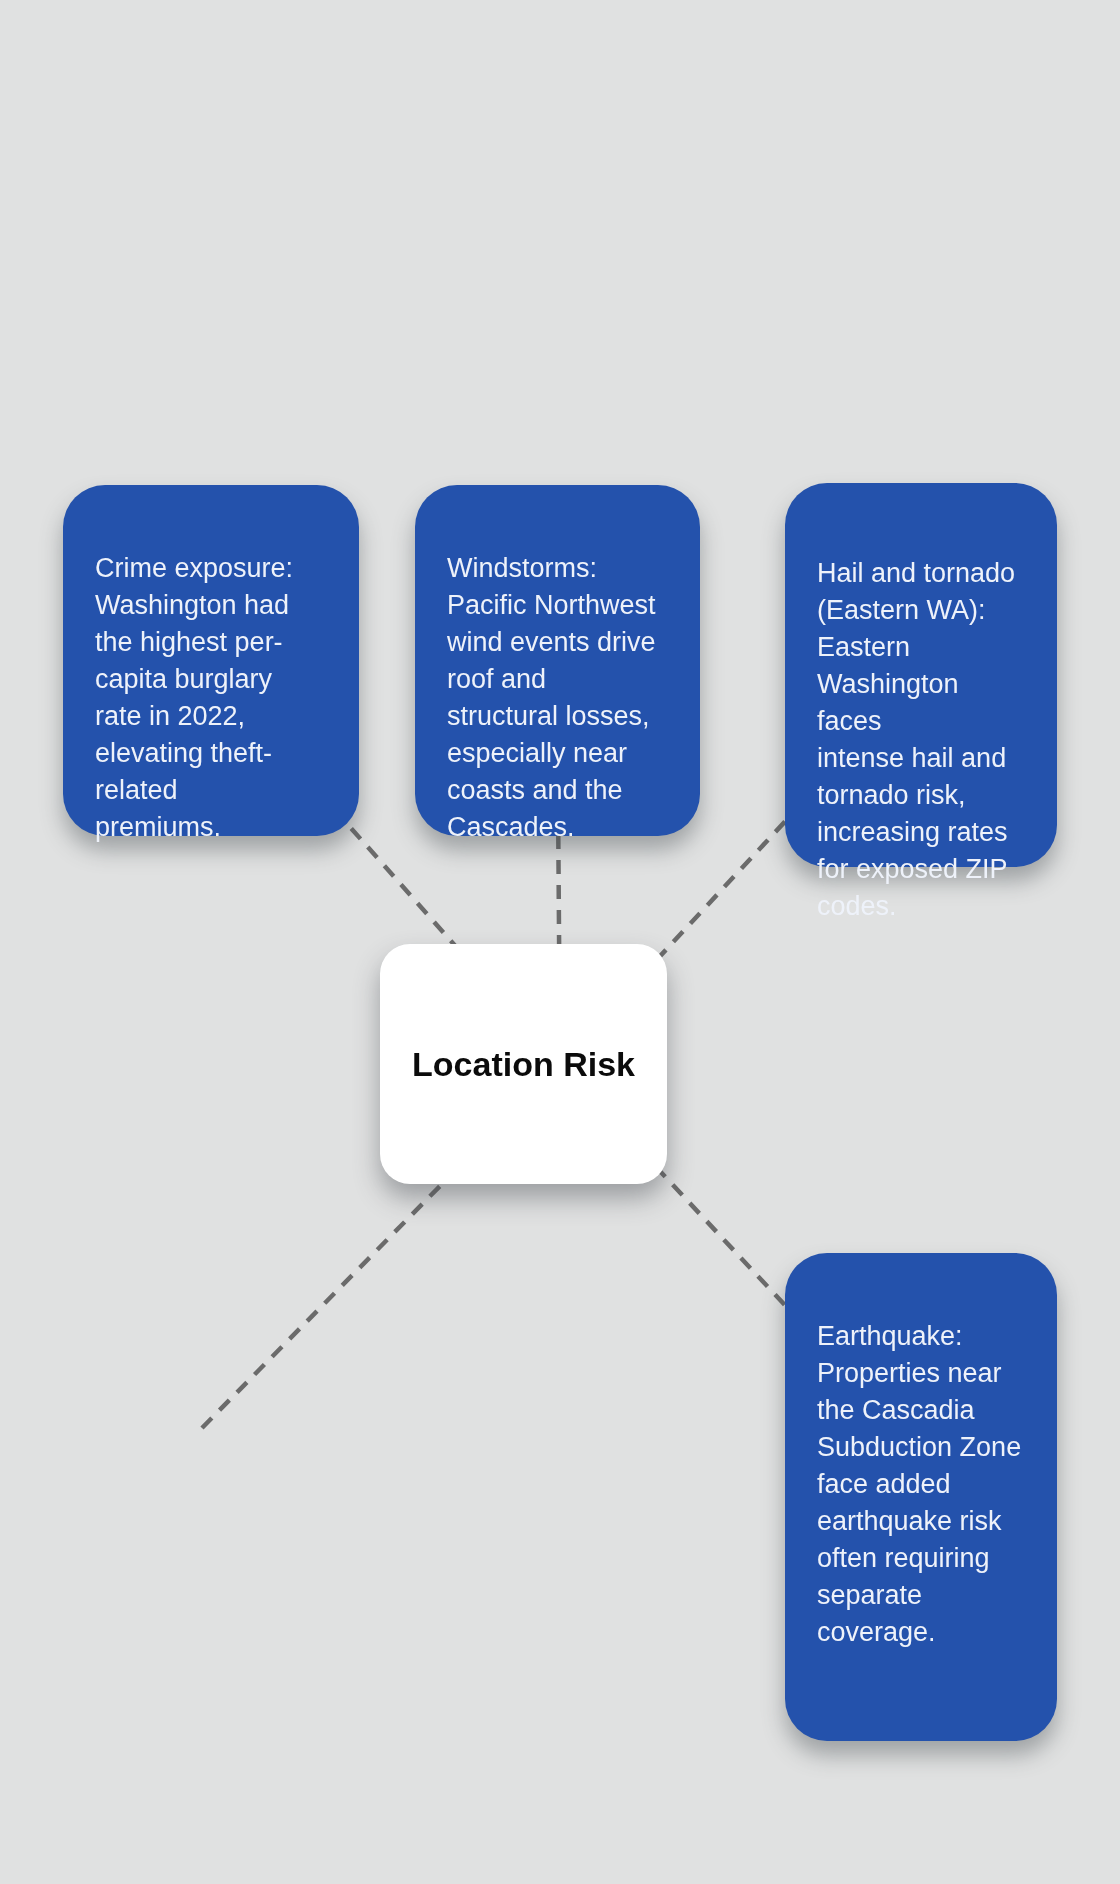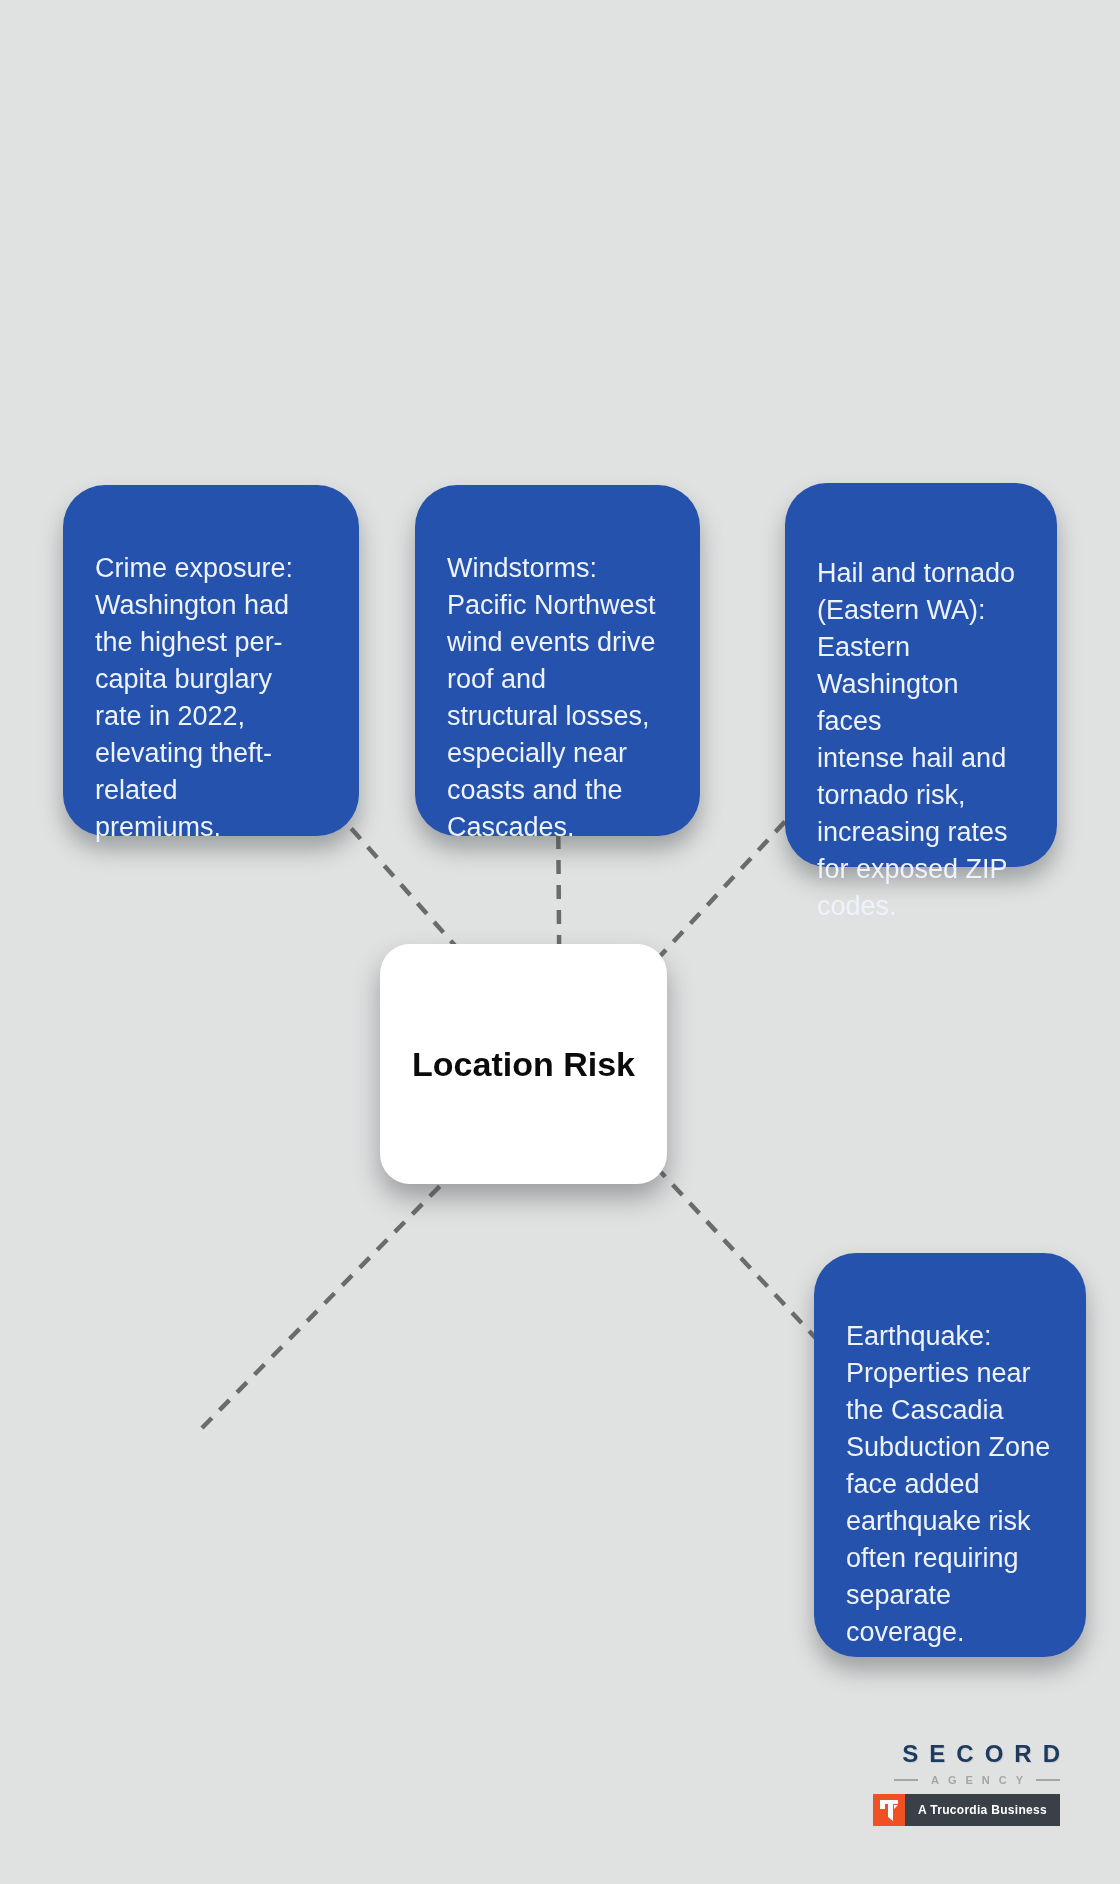--- a/index.html
+++ b/index.html
@@ -29,21 +29,21 @@
   .node{
     position:absolute;background:var(--node-blue);border-radius:42px;
     color:#eef2fa;font-size:27px;line-height:37px;
     padding:28px 32px;white-space:pre-line;
     box-shadow:0 14px 22px rgba(70,76,82,.42);
   }
   .n1{left:63px;top:485px;width:296px;height:351px;}
   .n2{left:415px;top:485px;width:285px;height:351px;}
   .n3{left:785px;top:483px;width:272px;height:384px;padding-top:35px;}
   .n4{left:63px;top:1253px;width:278px;height:350px;}
-  .n5{left:785px;top:1253px;width:272px;height:404px;margin-left:29px;}
+  .n5{left:785px;top:1253px;width:272px;height:488px;}
   .center-node{
     position:absolute;left:380px;top:944px;width:287px;height:240px;
     background:#ffffff;border-radius:30px;
     box-shadow:0 14px 26px rgba(70,76,82,.45);
     display:flex;align-items:center;justify-content:center;
     color:#0b0b0b;font-size:34px;font-weight:700;
   }
   .footer{
     position:absolute;right:60px;top:1740px;width:260px;
     display:flex;flex-direction:column;align-items:flex-end;
@@ -130,33 +130,14 @@
 earthquake risk
 often requiring
 separate
 coverage.</span>
   </div>
 
   <div class="center-node">
     <span>Location Risk</span>
   </div>
 
-  <div class="footer">
-    <div class="brand-name">SECORD</div>
-    <div class="agency-row">
-      <span class="rule"></span>
-      <span class="agency-label">AGENCY</span>
-      <span class="rule"></span>
-    </div>
-    <div class="badge">
-      <span class="badge-icon">
-        <svg width="24" height="26" viewBox="0 0 24 26" fill="#ffffff">
-          <rect x="3" y="3" width="18" height="4"></rect>
-          <rect x="3" y="3" width="5" height="9"></rect>
-          <polygon points="17,8 21,8 17,12"></polygon>
-          <polygon points="11,7 16,7 16,24 11,20"></polygon>
-        </svg>
-      </span>
-      <span class="badge-label">A Trucordia Business</span>
-    </div>
-  </div>
 
 </div>
 
 </body></html>

